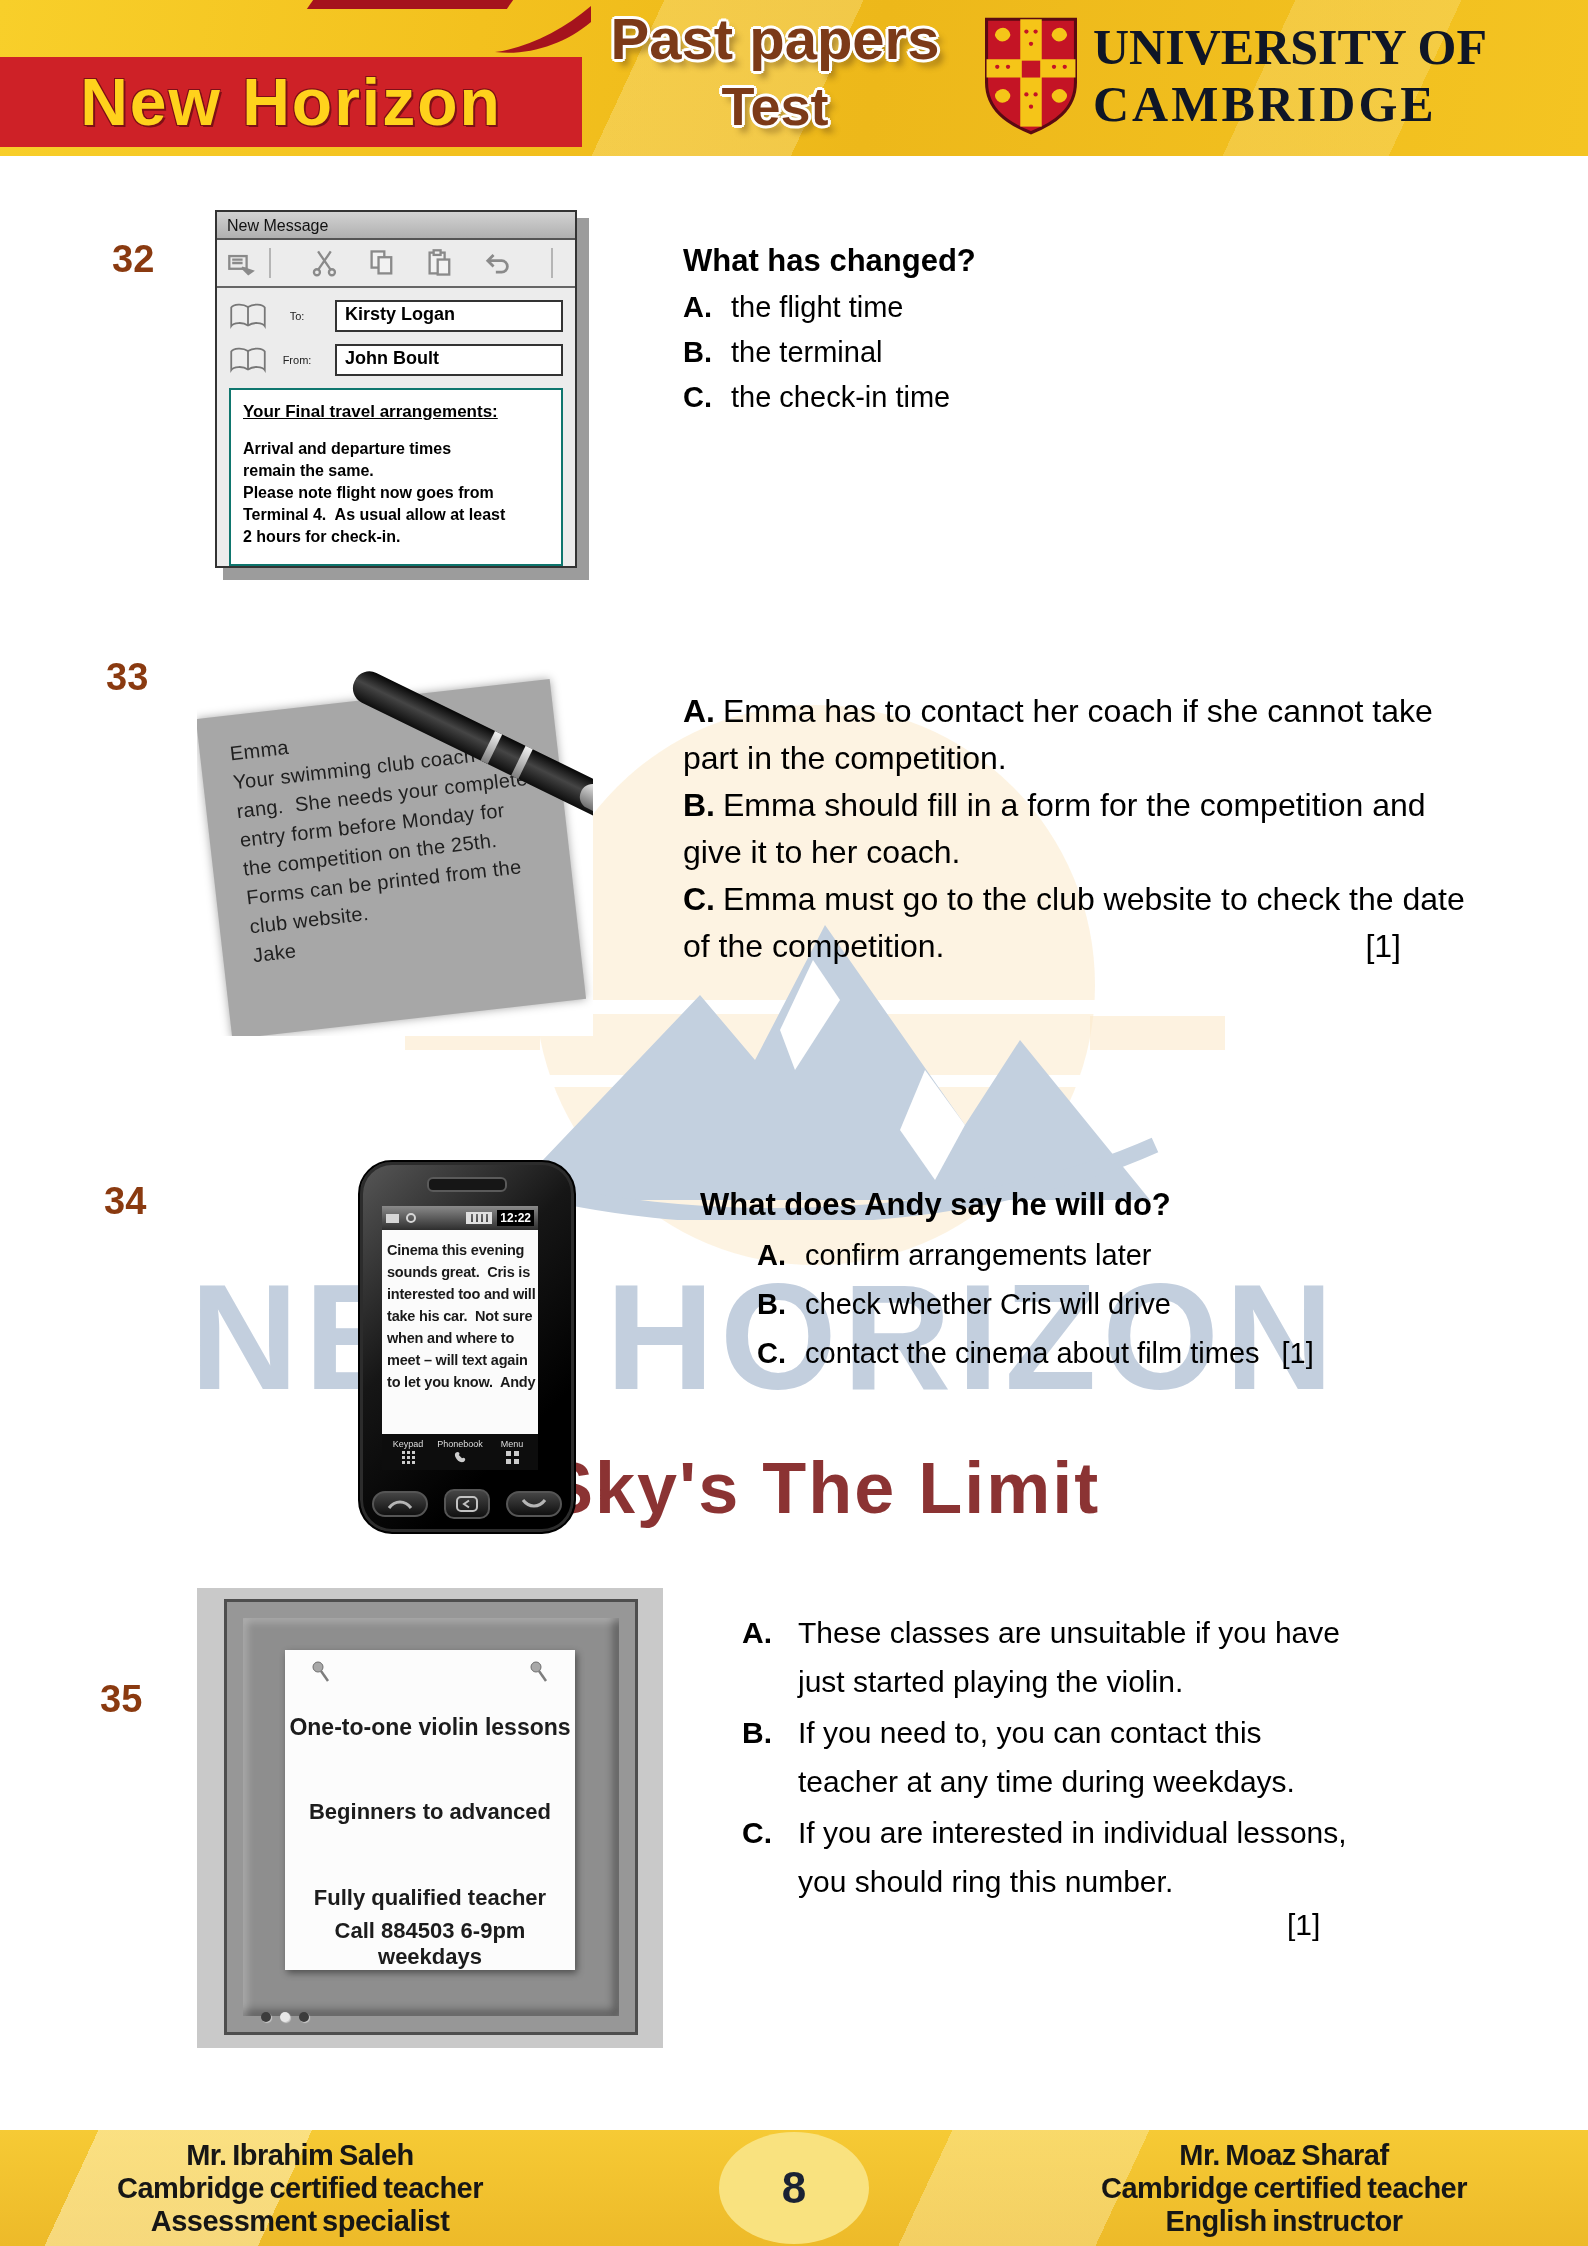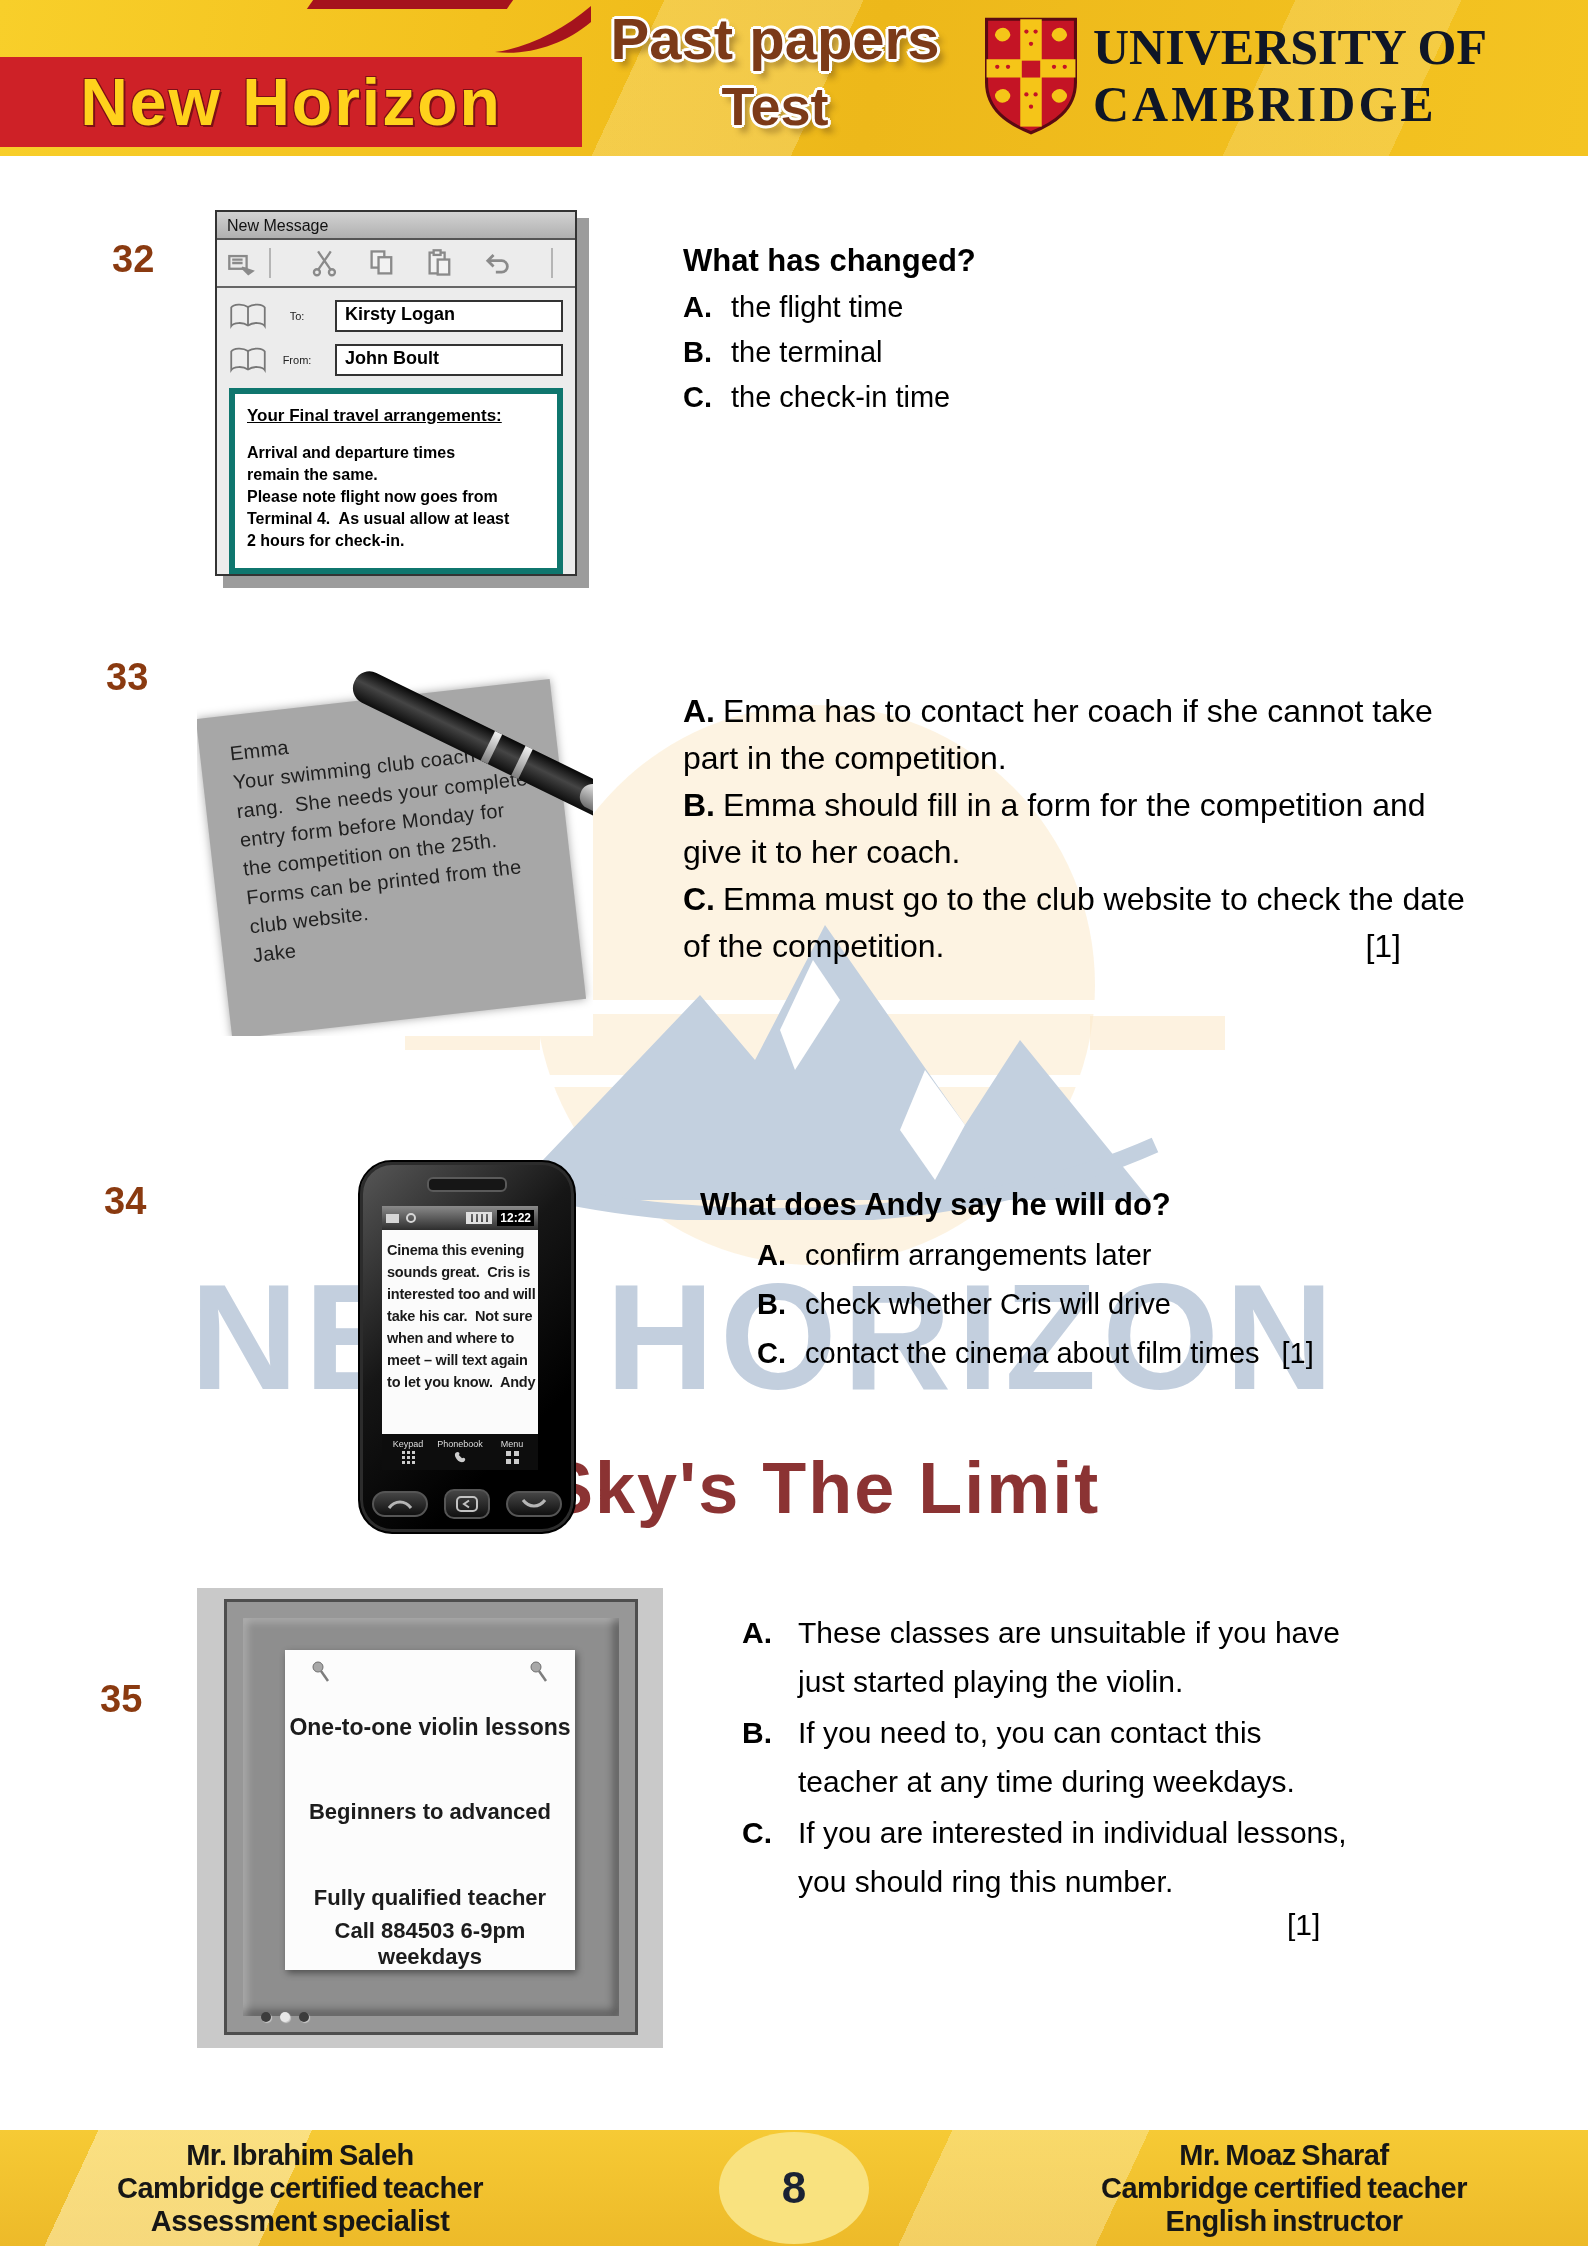--- a/index.html
+++ b/index.html
@@ -50,21 +50,21 @@
   .em-title{height:28px;background:linear-gradient(#d2d2d2,#b0b0b0);border-bottom:2px solid #555;font-size:16px;color:#111;padding:5px 0 0 10px;box-sizing:border-box;}
   .em-toolbar{height:46px;display:flex;align-items:center;padding:0 10px;border-bottom:2px solid #666;}
   .em-toolbar svg{width:30px;height:30px;}
   .tb-sep{width:2px;height:30px;background:#b5b5b5;margin:0 12px;}
   .tb-gap{flex:1;}
   .em-fields{padding:12px 12px 0;}
   .em-row{display:flex;align-items:center;margin-bottom:12px;}
   .book{width:38px;height:28px;flex:none;}
   .em-label{width:60px;text-align:center;margin-right:8px;font-size:11px;color:#222;}
   .em-input{flex:1;height:26px;background:#fff;border:2px solid #333;font-size:18px;font-weight:700;padding:2px 0 0 8px;}
-  .em-body{margin:4px 12px 0;border:6px solid #0f766e;background:#fff;padding:12px 12px 16px;}
+  .em-body{margin:4px 12px 0;border:2px solid #0f766e;background:#fff;padding:12px 12px 16px;}
   .em-subject{font-size:17px;font-weight:700;text-decoration:underline;margin-bottom:16px;white-space:pre;}
   .em-line{font-size:16px;font-weight:700;line-height:22px;white-space:pre;}
 
   
   .qtext{position:absolute;z-index:2;}
   .q32t{left:683px;top:242px;}
   .stem{font-size:31px;font-weight:700;line-height:1.2;}
   .opt{display:flex;align-items:baseline;margin-top:13px;font-size:29px;line-height:1.1;}
   .opt b{width:48px;flex:none;}
   .q32t .opt:first-of-type{margin-top:18px;}

